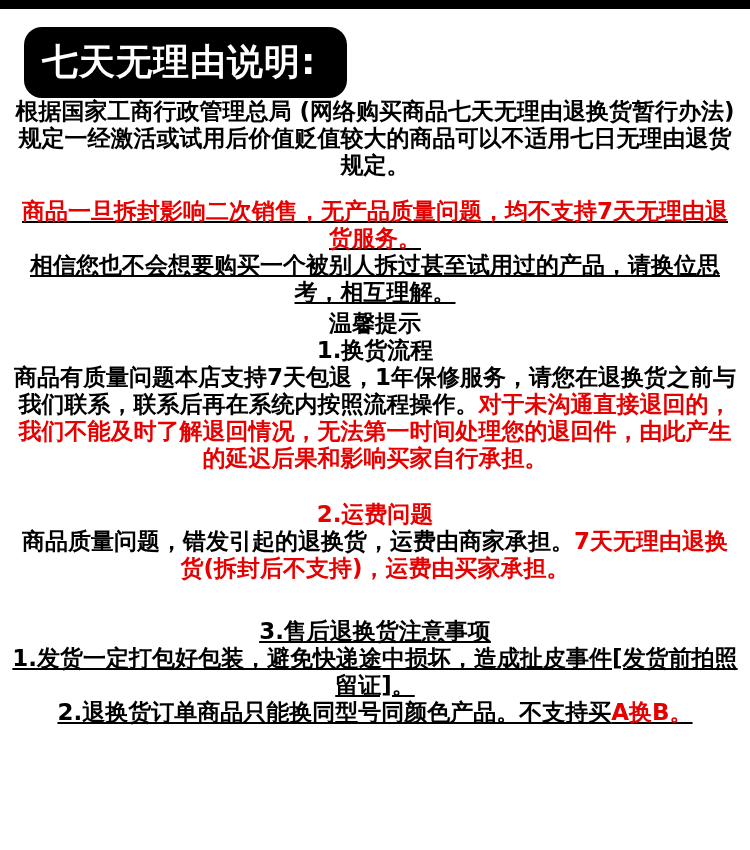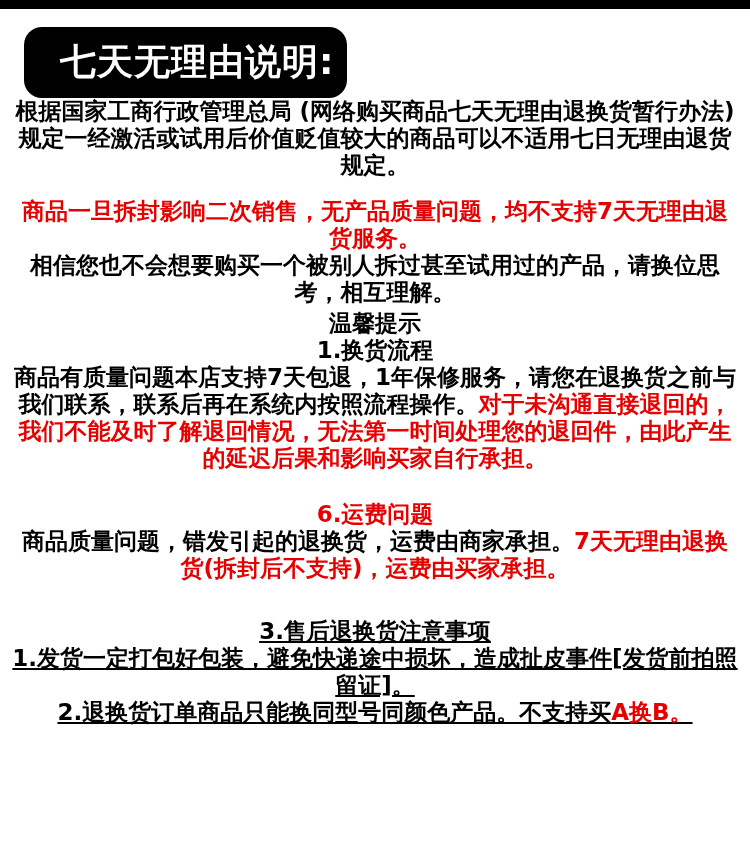--- a/index.html
+++ b/index.html
@@ -24,36 +24,36 @@
     width: 323px;
     height: 71px;
     box-sizing: border-box;
     background: var(--badge_bg, #000000);
     border-radius: 18px;
     color: var(--badge_text, #ffffff);
     font-size: 36px;
     font-weight: bold;
     display: flex;
     align-items: center;
-    padding-left: 36px;
+    padding-left: 18px;
     letter-spacing: 1px;
     white-space: nowrap;
   }
   .content {
     padding: 0 12px;
     font-size: 23px;
     line-height: 27px;
     font-weight: bold;
     color: var(--black, #000000);
     text-align: center;
   }
   .content p, .content div.line, .content div.heading { margin: 0; padding: 0; }
   .red { color: var(--red, #e60000); }
   .blk-p1   { margin-top: 6px; }
-  .blk-p2   { margin-top: 19px; }
+  .blk-p2   { margin-top: 19px; text-decoration: underline; }
   .blk-p3   { margin-top: 11px; }
   .blk-tips { margin-top: 4px; }
   .blk-sec2 { margin-top: 29px; }
   .blk-sec3 { margin-top: 36px; text-decoration: underline; }
   .blk-sec4 { margin-top: 28px; }
 </style>
 </head>
 <body>
 
 <div class="page">
@@ -78,21 +78,21 @@
 
     <div class="blk-tips">
       <div class="heading">温馨提示</div>
       <div class="heading">1.换货流程</div>
       <p>
         <span>商品有质量问题本店支持7天包退，1年保修服务，请您在退换货之前与我们联系，联系后再在系统内按照流程操作。</span><span class="red">对于未沟通直接退回的，我们不能及时了解退回情况，无法第一时间处理您的退回件，由此产生的延迟后果和影响买家自行承担。</span>
       </p>
     </div>
 
     <div class="blk-sec2">
-      <div class="heading red">6.运费问题</div>
+      <div class="heading red">2.运费问题</div>
       <p>
         <span>商品质量问题，错发引起的退换货，运费由商家承担。</span><span class="red">7天无理由退换货(拆封后不支持)，运费由买家承担。</span>
       </p>
     </div>
 
     <div class="blk-sec3">
       <div class="heading">3.售后退换货注意事项</div>
       <div class="line">1.发货一定打包好包装，避免快递途中损坏，造成扯皮事件[发货前拍照留证]。</div>
       <div class="line">
         <span>2.退换货订单商品只能换同型号同颜色产品。不支持买</span><span class="red">A换B。</span>

